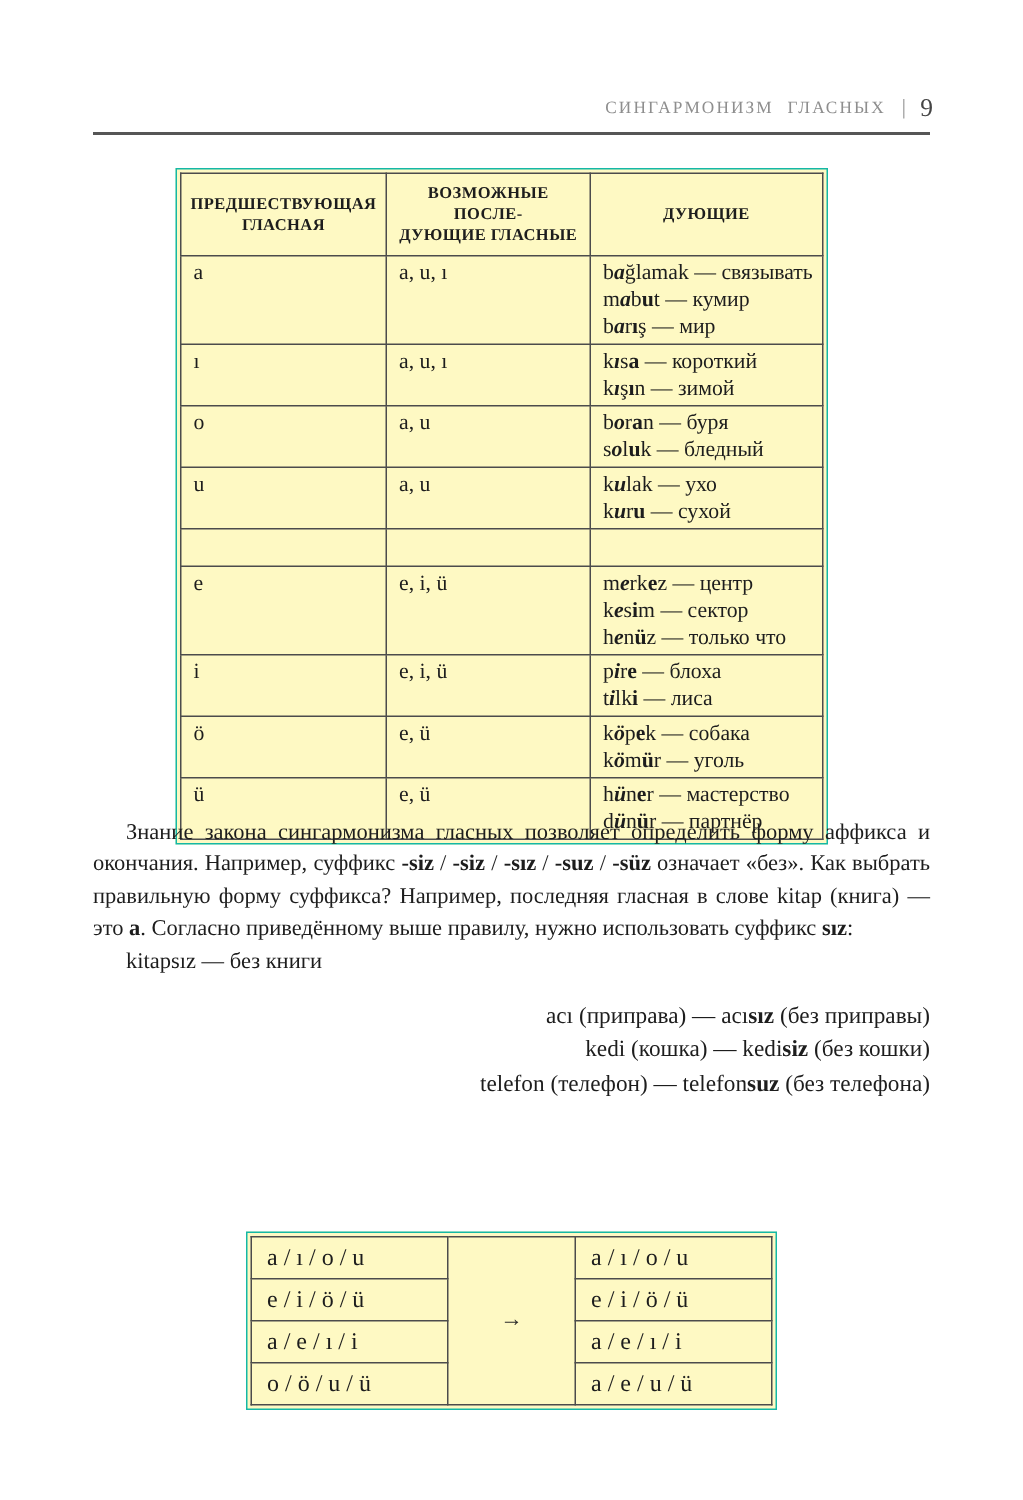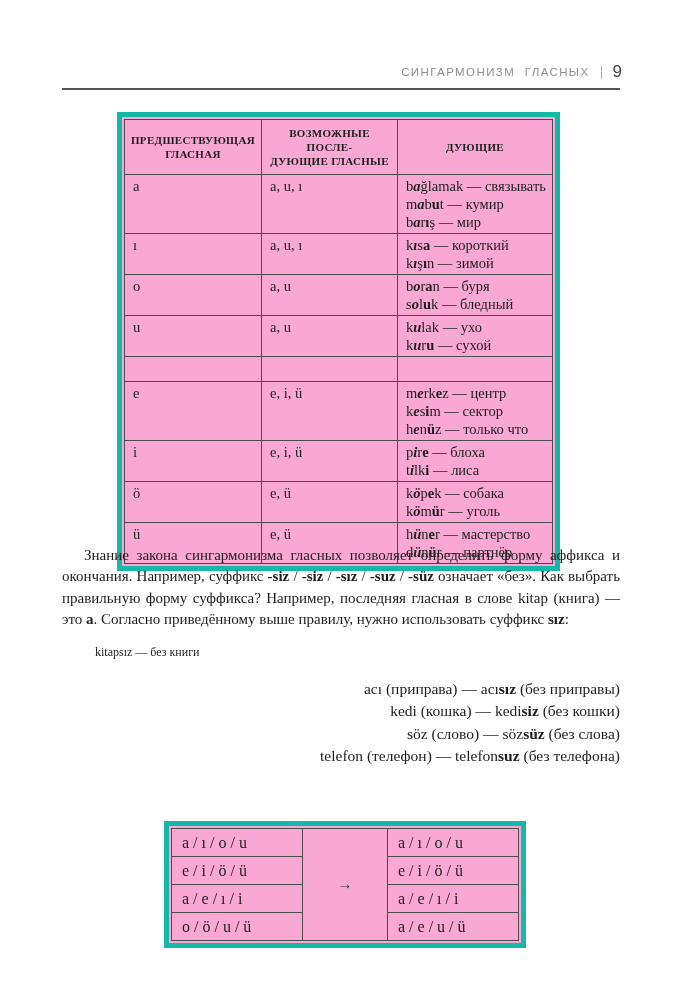--- a/index.html
+++ b/index.html
@@ -7,35 +7,35 @@
     width:682px;height:1000px;background:#ffffff;
     font-family:"Liberation Serif", serif;color:#1d1d1d;
     position:relative;overflow:hidden;
   }
   .page{position:absolute;inset:0;background:#ffffff;}
 
   
   .running-head{
     position:absolute;top:62px;right:60px;
     display:flex;align-items:center;gap:11px;
-    font-family:Liberation Sans, sans-serif;
+    font-family:Liberation Serif, serif;
   }
   .rh-title{
     color:#8e8e8e;font-size:11.5px;letter-spacing:1.4px;word-spacing:5px;
     text-transform:uppercase;
   }
   .rh-sep{width:1px;height:13px;background:#aeaeae;}
   .rh-num{color:#454545;font-size:17px;}
   .header-rule{
     position:absolute;top:88px;left:62px;width:558px;height:2px;background:#565656;
   }
 
   
   .tbl-wrap{
-    position:absolute;border:5px solid #14b8a6;padding:2px;background:#f9a8d4;
+    position:absolute;border:1px solid #14b8a6;padding:2px;background:#fef9c3;
   }
   .vowel-wrap{top:112px;left:117px;}
   table{border-collapse:collapse;}
   .vowel-table td,.vowel-table th{border:1px solid #4c4c4c;}
   .vowel-table th{
     font-size:11px;font-weight:bold;text-align:center;vertical-align:middle;
     padding:6px 4px;line-height:14px;letter-spacing:0.3px;white-space:pre-line;
   }
   .vowel-table td{
     font-size:14.5px;vertical-align:top;padding:2px 6px 2px 8px;line-height:18px;
@@ -44,21 +44,21 @@
   .ex-line{white-space:nowrap;}
   .b{font-weight:bold;}
   .bi{font-weight:bold;font-style:italic;}
 
   
   .text-block{position:absolute;top:545px;left:62px;width:558px;}
   .para{
     margin:0;font-size:15px;line-height:21.3px;
     text-align:justify;text-indent:22px;
   }
-  .kitap-line{margin:11px;padding-left:22px;font-size:12px;line-height:22px;}
+  .kitap-line{margin:0;padding-left:22px;font-size:15px;line-height:22px;}
   .word-list{margin-top:15px;padding-left:22px;font-size:15.5px;line-height:22.3px;text-align:right;}
 
   
   .map-wrap{top:821px;left:164px;}
   .map-table td{border:1px solid #4c4c4c;font-size:16px;}
   .map-table .mcell{width:120px;height:27px;padding:0 0 0 10px;vertical-align:middle;}
   .map-table .acell{width:82px;text-align:center;vertical-align:middle;font-size:15px;color:#2a2a2a;}
 </style>
 </head>
 <body>
@@ -163,21 +163,20 @@
         </tbody>
     </table>
   </div>
 
   <div class="text-block">
     <p class="para">Знание закона сингармонизма гласных позволяет определить форму аффикса и окончания. Например, суффикс <span class="b">-siz</span> / <span class="b">-siz</span> / <span class="b">-sız</span> / <span class="b">-suz</span> / <span class="b">-süz</span> означает «без». Как выбрать правильную форму суффикса? Например, последняя гласная в слове kitap (книга) — это <span class="b">a</span>. Согласно приведённому выше правилу, нужно использовать суффикс <span class="b">sız</span>:</p>
     <p class="kitap-line">kitapsız — без книги</p>
     <div class="word-list" id="word-list">
         <div>acı (приправа) — acı<span class="b">sız</span> (без приправы)</div>
         <div>kedi (кошка) — kedi<span class="b">siz</span> (без кошки)</div>
-        <div>söz (слово) — söz<span class="b">süz</span> (без слова)</div>
         <div>telefon (телефон) — telefon<span class="b">suz</span> (без телефона)</div>
       </div>
   </div>
 
   <div class="tbl-wrap map-wrap">
     <table class="map-table">
         <tbody id="map-body">
           <tr>
             <td class="mcell">a / ı / o / u</td>
             <td class="acell" rowspan="4">→</td>

